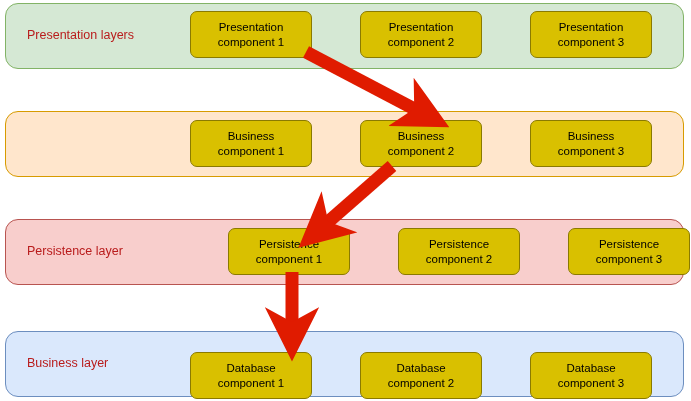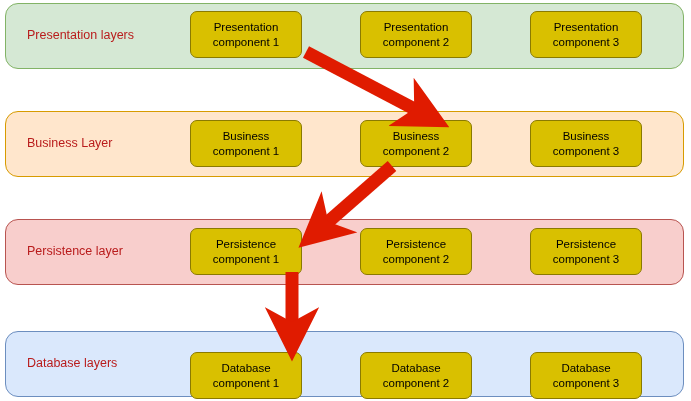--- a/index.html
+++ b/index.html
@@ -58,42 +58,42 @@
     transform: translateY(-50%);
     font-size: 12.5px;
     color: #b91c1c;
     white-space: nowrap;
     line-height: 1.25;
   }
 
   
   .component {
     position: absolute;
-    width: 112px;
+    width: 122px;
     height: 47px;
     box-sizing: border-box;
     background: #d6b656;
     background: #d9c000;
     border: 1.3px solid #8a7a00;
     border-radius: 7px;
     display: flex;
     align-items: center;
     justify-content: center;
     text-align: center;
     font-size: 11.5px;
     line-height: 1.3;
     color: #000000;
   }
   .component.col1 { left: 190px; }
   .component.col2 { left: 360px; }
   .component.col3 { left: 530px; }
 
   .component.row1 { top: 11px; }
   .component.row2 { top: 120px; text-align: center; }
-  .component.row3 { top: 228px; }
+  .component.row3 { top: 228px; margin-left: 38px; }
   .component.row4 { top: 352px; }
 
   .component .label {
     display: block;
     white-space: pre-line;
     padding: 0 4px;
   }
 
   
   #arrows {
@@ -119,21 +119,20 @@
   <div class="component col2 row1">
     <span class="label">Presentation
 component 2</span>
   </div>
   <div class="component col3 row1">
     <span class="label">Presentation
 component 3</span>
   </div>
 
   <div class="layer-band business"></div>
-  <div class="layer-label" style="top:144px;">Business Layer</div>
   <div class="component col1 row2">
     <span class="label">Business
 component 1</span>
   </div>
   <div class="component col2 row2">
     <span class="label">Business
 component 2</span>
   </div>
   <div class="component col3 row2">
     <span class="label">Business
@@ -149,21 +148,21 @@
   <div class="component col2 row3">
     <span class="label">Persistence
 component 2</span>
   </div>
   <div class="component col3 row3">
     <span class="label">Persistence
 component 3</span>
   </div>
 
   <div class="layer-band database"></div>
-  <div class="layer-label" style="top:364px;">Database layers</div>
+  <div class="layer-label" style="top:364px;">Business layer</div>
   <div class="component col1 row4">
     <span class="label">Database
 component 1</span>
   </div>
   <div class="component col2 row4">
     <span class="label">Database
 component 2</span>
   </div>
   <div class="component col3 row4">
     <span class="label">Database

